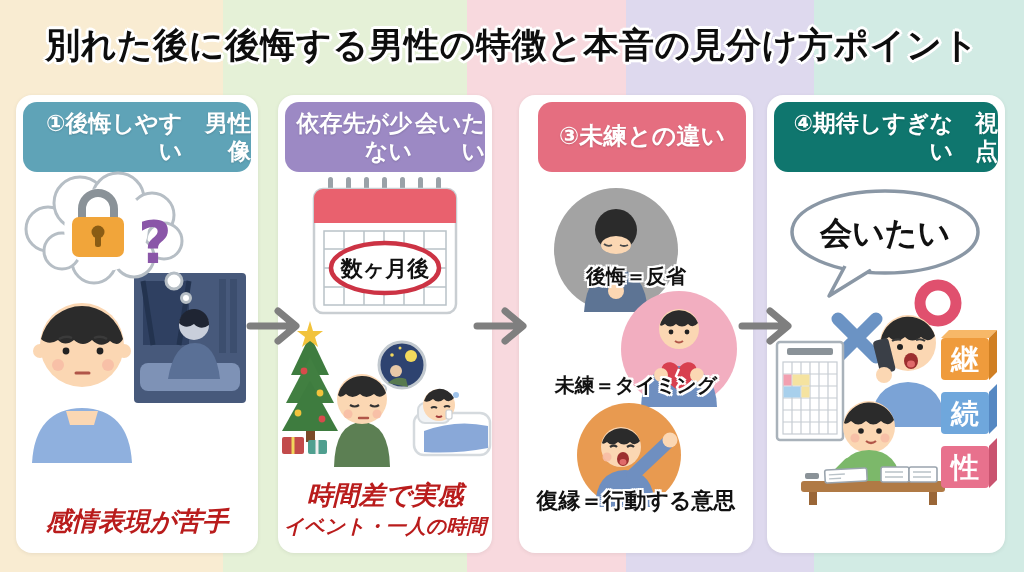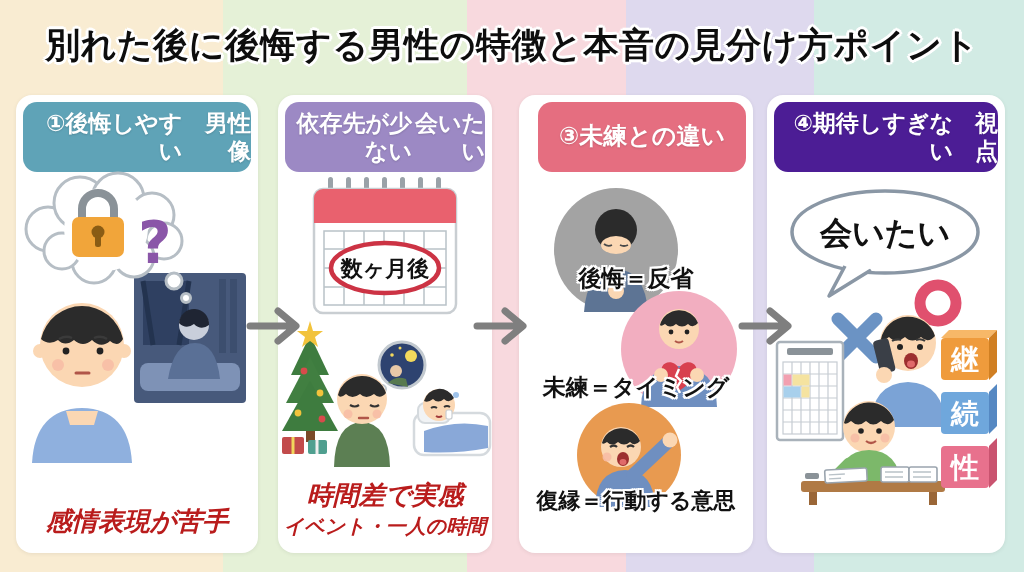--- a/index.html
+++ b/index.html
@@ -17,21 +17,21 @@
   .card{position:absolute;top:95px;height:458px;background:#fff;border-radius:16px;
         box-shadow:0 1px 4px rgba(0,0,0,.07);}
   .hdr{position:absolute;top:7px;left:7px;right:7px;height:70px;border-radius:14px;
        color:#fff;font-weight:bold;display:flex;flex-direction:row;align-items:center;
        justify-content:center;font-size:23px;line-height:1.22;text-align:right;
        text-shadow:0 1px 2px rgba(0,0,0,.15);}
   .hdr.one-line{font-size:24px;}
   .caption{position:absolute;left:0;right:0;bottom:14px;text-align:center;font-weight:bold;
            color:#b91c1c;font-size:26px;line-height:1.3;white-space:nowrap;font-style:italic;}
   .caption .small{font-size:20px;text-align:center;}
-  .c3label{position:absolute;left:0;right:0;text-align:center;font-weight:bold;font-size:23px;color:#111;
+  .c3label{position:absolute;left:0;right:0;text-align:center;font-weight:bold;font-size:20px;color:#111;
            white-space:nowrap;
            text-shadow:-2px -2px 0 #fff,2px -2px 0 #fff,-2px 2px 0 #fff,2px 2px 0 #fff,
                        0 -2px 0 #fff,0 2px 0 #fff,-2px 0 0 #fff,2px 0 0 #fff;}
   .abs{position:absolute;}
   .arrow{position:absolute;top:306px;width:64px;height:40px;stroke:#7f7f7f;}
   svg{display:block;}
   .svgtxt{font-family:"DejaVu Sans","Liberation Sans",sans-serif;font-weight:bold;}
 </style>
 </head>
 <body>
@@ -233,21 +233,21 @@
       <path d="M25,40 a20,20 0 0 1 38,-2 q-5,6 -10,1 q-6,5 -12,0 q-6,5 -11,0 q-4,3 -5,1 z" fill="#2b2b2b"></path>
       <path d="M33,44 q4,-3 7,0 M50,44 q4,-3 7,0" stroke="#333" stroke-width="2.2" fill="none"></path>
       <ellipse cx="46" cy="56" rx="6" ry="7" fill="#9c2f2f"></ellipse>
       <ellipse cx="46" cy="59" rx="3.5" ry="3" fill="#e06a6a"></ellipse>
       <circle cx="30" cy="54" r="4.5" fill="#f7bca4" opacity=".9"></circle>
     </svg>
     <div class="c3label" style="top:391px;font-size:22px">復縁＝行動する意思</div>
   </div>
 
   <div class="card" style="left:767px;width:238px;">
-    <div class="hdr" style="background: #4c1d95;">
+    <div class="hdr" style="background: #0f766e;">
       <span>④期待しすぎない</span>
       <span>視点</span>
     </div>
 
     <svg class="abs" style="left:20px;top:93px" width="196" height="112" viewBox="0 0 196 112">
       <ellipse cx="98" cy="44" rx="93" ry="41" fill="#fff" stroke="#8a97a5" stroke-width="3.5"></ellipse>
       <polygon points="58,78 42,108 84,82" fill="#fff"></polygon>
       <path d="M58,78 L42,108 L84,82" fill="none" stroke="#8a97a5" stroke-width="3.5" stroke-linejoin="round"></path>
       <path d="M56,74 L86,78" stroke="#fff" stroke-width="6"></path>
       <text class="svgtxt" x="98" y="56" font-size="32" fill="#111" text-anchor="middle">会いたい</text>

